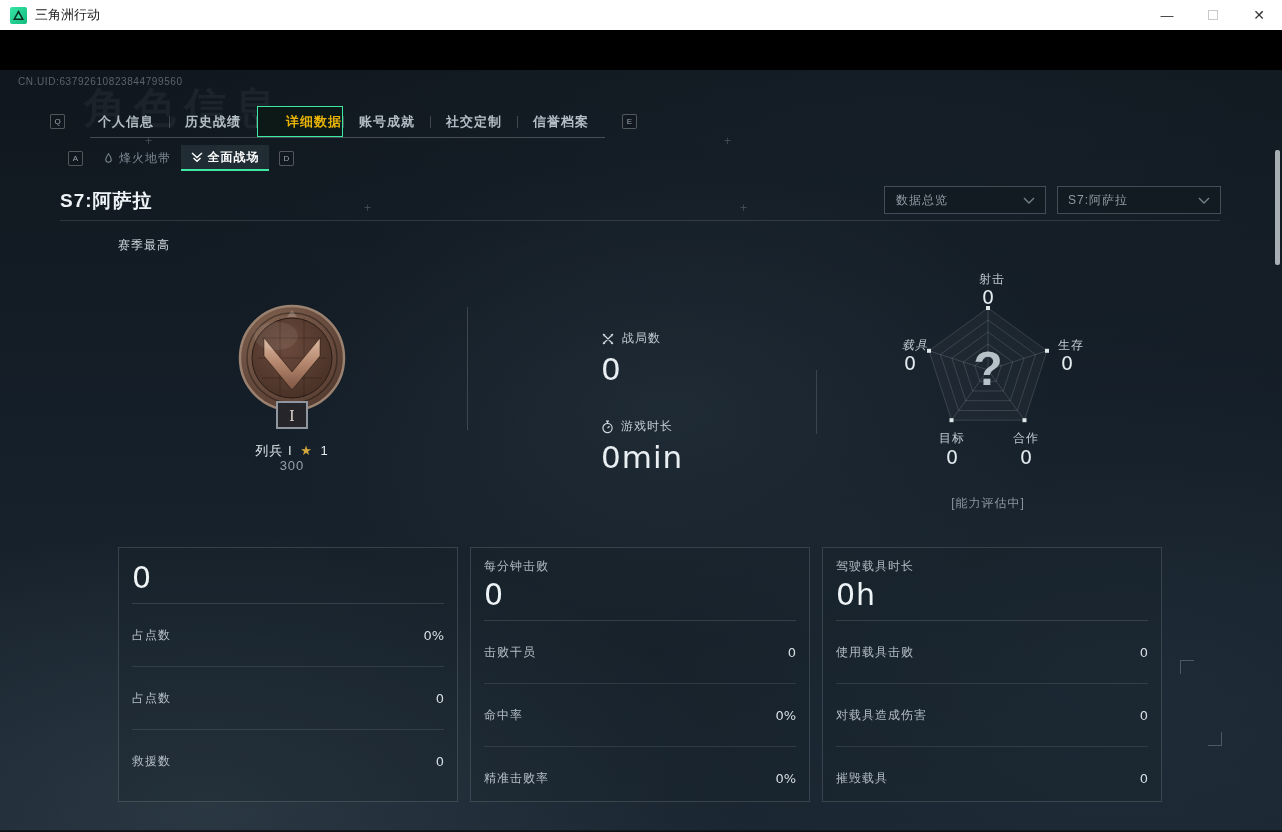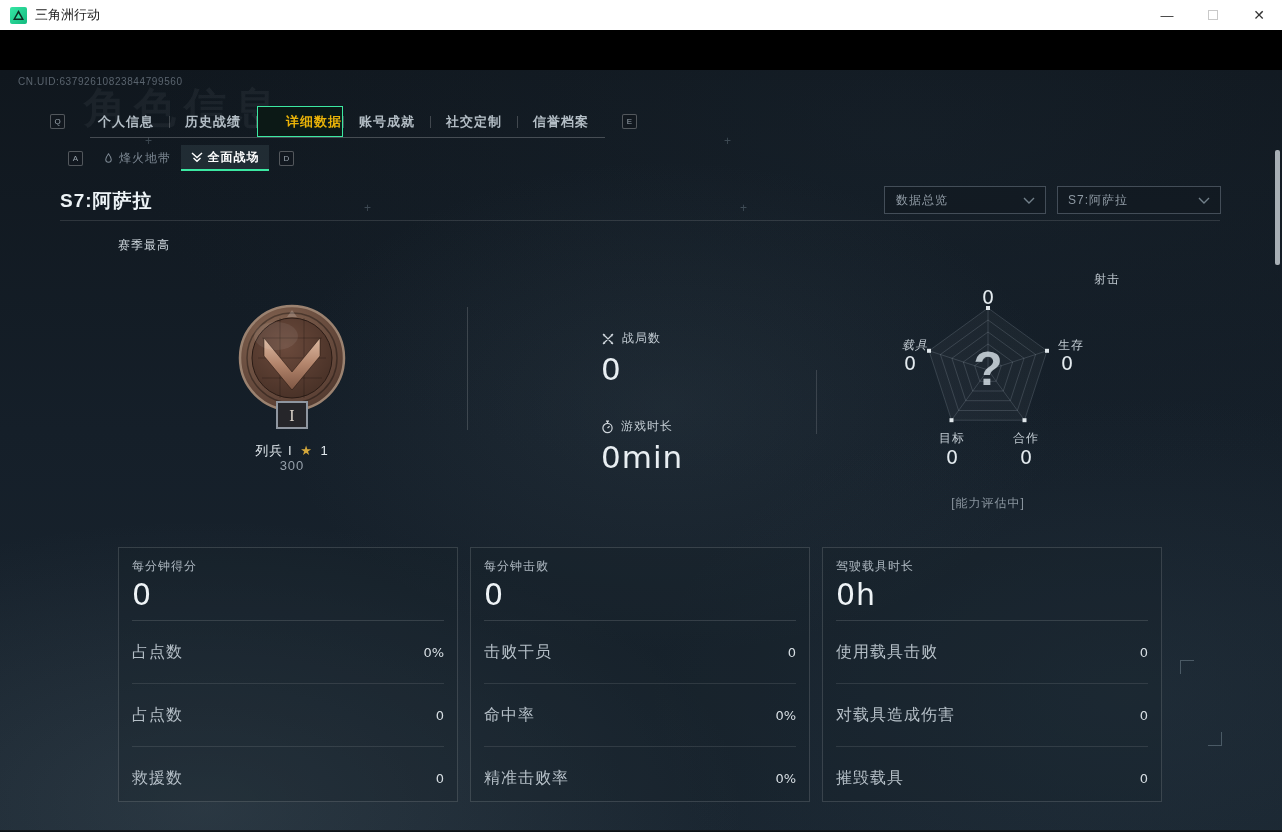--- a/index.html
+++ b/index.html
@@ -79,21 +79,21 @@
   .radar-status { position:absolute; left:868px; top:425px; width:240px; text-align:center; font-size:12px; color:#8b96a0; letter-spacing:1px; }
 
   
   .card { position:absolute; top:477px; width:340px; height:255px; border:1px solid rgba(255,255,255,0.14); background:rgba(22,31,39,0.28); padding:10px 13px 0 13px; }
   .c1 { left:118px; } .c2 { left:470px; } .c3 { left:822px; }
   .card .head-label { font-size:12px; color:#aeb8c1; letter-spacing:1px; }
   .card .head-value { margin-top:2px; font-size:30px; color:#eef3f6; letter-spacing:1px; font-family:"DejaVu Sans",sans-serif; }
   .card .hdiv { margin-top:8px; height:1px; background:rgba(255,255,255,0.13); }
   .card .row { height:63px; display:flex; align-items:center; justify-content:space-between; border-bottom:1px solid rgba(255,255,255,0.10); }
   .card .row:last-child { border-bottom:none; }
-  .card .row .rlab { font-size:16px; color:#b5bfc7; letter-spacing:1px; }
+  .card .row .rlab { font-size:12px; color:#b5bfc7; letter-spacing:1px; }
   .card .row .rval { font-size:13px; color:#d7dee3; font-family:"DejaVu Sans",sans-serif; }
 
   
   .footer { position:absolute; left:0; bottom:0; width:100%; height:42px; background:linear-gradient(180deg, rgba(9,14,19,0.88), rgba(7,11,15,0.96)); border-top:1px solid rgba(255,255,255,0.05); z-index:6; }
   .esc-badge { position:absolute; left:66px; top:12px; padding:2px 5px; border:1px solid rgba(235,240,244,0.85); border-radius:2px; background:rgba(255,255,255,0.10); font-size:10px; font-weight:bold; color:#f1f5f8; }
   .back-label { position:absolute; left:94px; top:12px; padding:2px 20px; background:rgba(64,86,82,0.35); font-size:10px; color:#a3b4ae; letter-spacing:2px; }
 
   
   .scrollthumb { position:absolute; right:2px; top:80px; width:5px; height:115px; background:#c2c9cf; border-radius:2px; opacity:0.85; }
   .mark { position:absolute; color:rgba(160,180,192,0.30); font-size:12px; }
@@ -281,35 +281,34 @@
         </g>
         <g fill="#dfe6ea">
           <rect x="118" y="41" width="4" height="4"></rect>
           <rect x="177" y="83.8" width="4" height="4"></rect>
           <rect x="154.5" y="153.2" width="4" height="4"></rect>
           <rect x="81.5" y="153.2" width="4" height="4"></rect>
           <rect x="59" y="83.8" width="4" height="4"></rect>
         </g>
       </svg>
       <div class="qmark">?</div>
-      <div class="axis-label" style="left:12px; top:6px; width:240px; text-align:right;">射击</div>
+      <div class="axis-label" style="left:4px; top:6px; width:240px; text-align:center;">射击</div>
       <div class="axis-value" style="left:0; top:21px; width:240px; text-align:center;">0</div>
       <div class="axis-label" style="left:190px; top:72px;">生存</div>
       <div class="axis-value" style="left:193px; top:87px;">0</div>
       <div class="axis-label" style="left:145px; top:165px;">合作</div>
       <div class="axis-value" style="left:152px; top:181px;">0</div>
       <div class="axis-label" style="left:71px; top:165px;">目标</div>
       <div class="axis-value" style="left:78px; top:181px;">0</div>
       <div class="axis-label" style="left:34px; top:72px;font-style:italic;">载具</div>
       <div class="axis-value" style="left:36px; top:87px;">0</div>
     </div>
     <div class="radar-status">[能力评估中]</div>
 
     <div class="card c1">
-      <div class="head-label">每分钟得分</div>
       <div class="head-value">0</div>
       <div class="hdiv"></div>
       <div class="row">
         <span class="rlab">占点数</span>
         <span class="rval">0%</span>
       </div>
       <div class="row">
         <span class="rlab">占点数</span>
         <span class="rval">0</span>
       </div>

